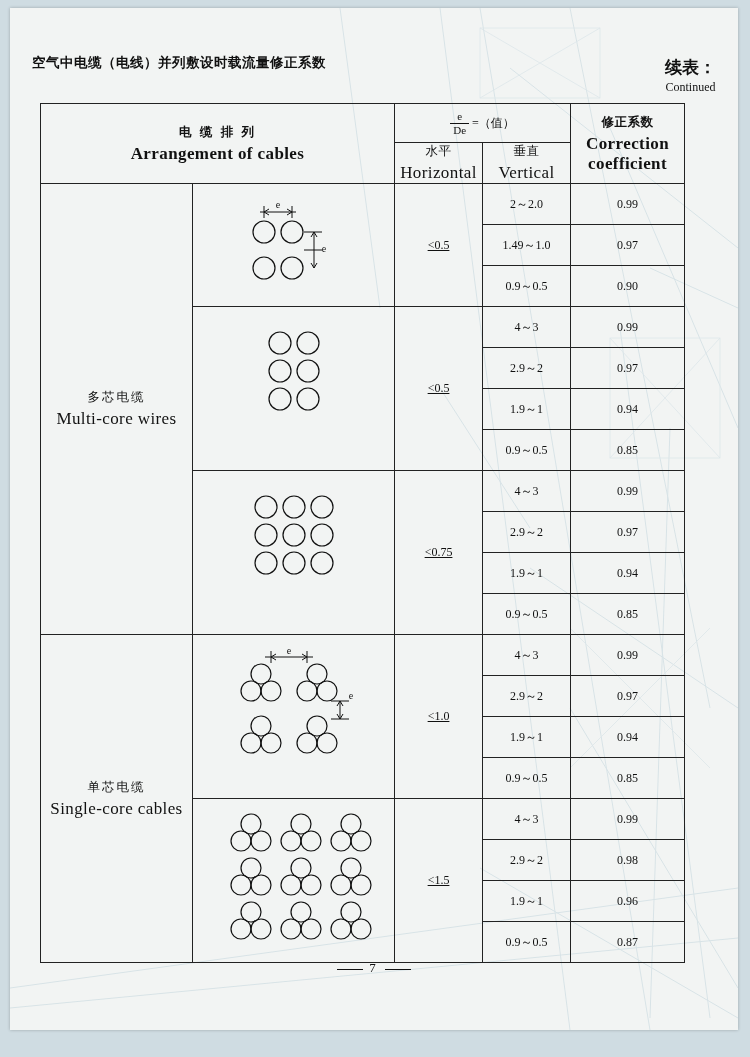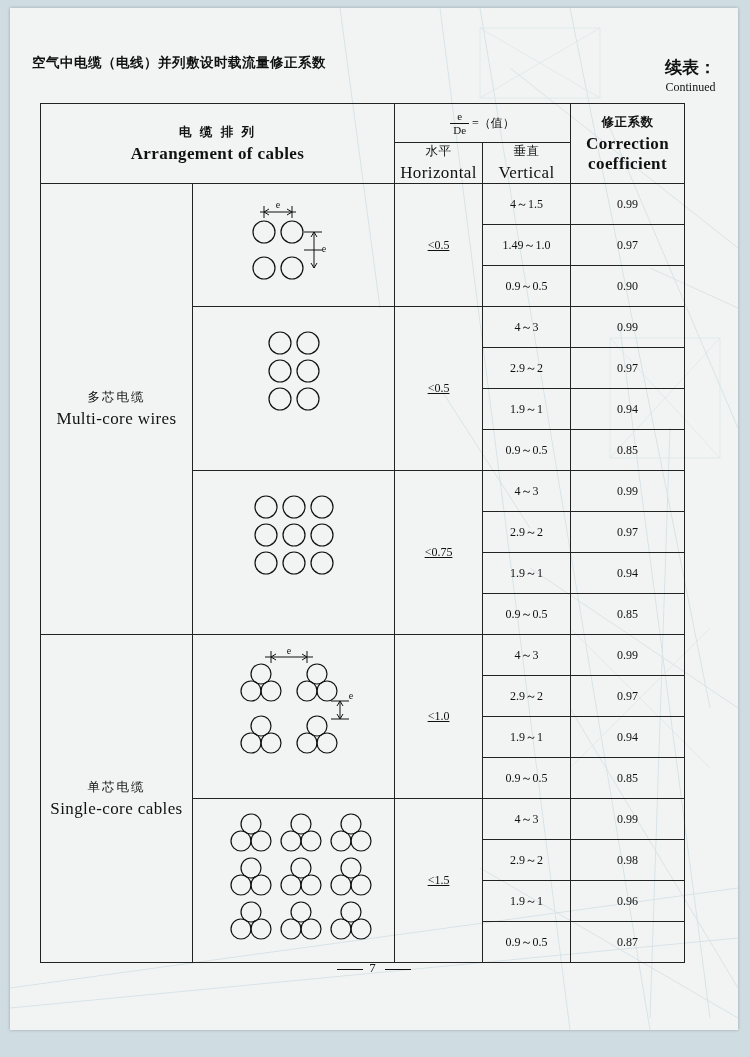--- a/index.html
+++ b/index.html
@@ -284,21 +284,21 @@
 
                 <path d="M100 60 L118 60 M100 78 L118 78" transform="translate(0,-18)"></path>
                 <path d="M110 42 L110 78"></path>
                 <path d="M110 42 l-3 5 M110 42 l3 5 M110 78 l-3 -5 M110 78 l3 -5"></path>
               </g>
               <text x="74" y="18" font-size="10" font-family="Liberation Serif, serif" text-anchor="middle" fill="#111">e</text>
               <text x="120" y="62" font-size="10" font-family="Liberation Serif, serif" text-anchor="middle" fill="#111">e</text>
             </svg>
           </td>
           <td rowspan="3" class="ratio-cell">&lt;0.5</td>
-          <td class="val-cell">4～1.5</td>
+          <td class="val-cell">2～2.0</td>
           <td class="coef-cell">0.99</td>
         </tr>
         <tr>
           <td class="val-cell">1.49～1.0</td>
           <td class="coef-cell">0.97</td>
         </tr>
         <tr>
           <td class="val-cell">0.9～0.5</td>
           <td class="coef-cell">0.90</td>
         </tr>

